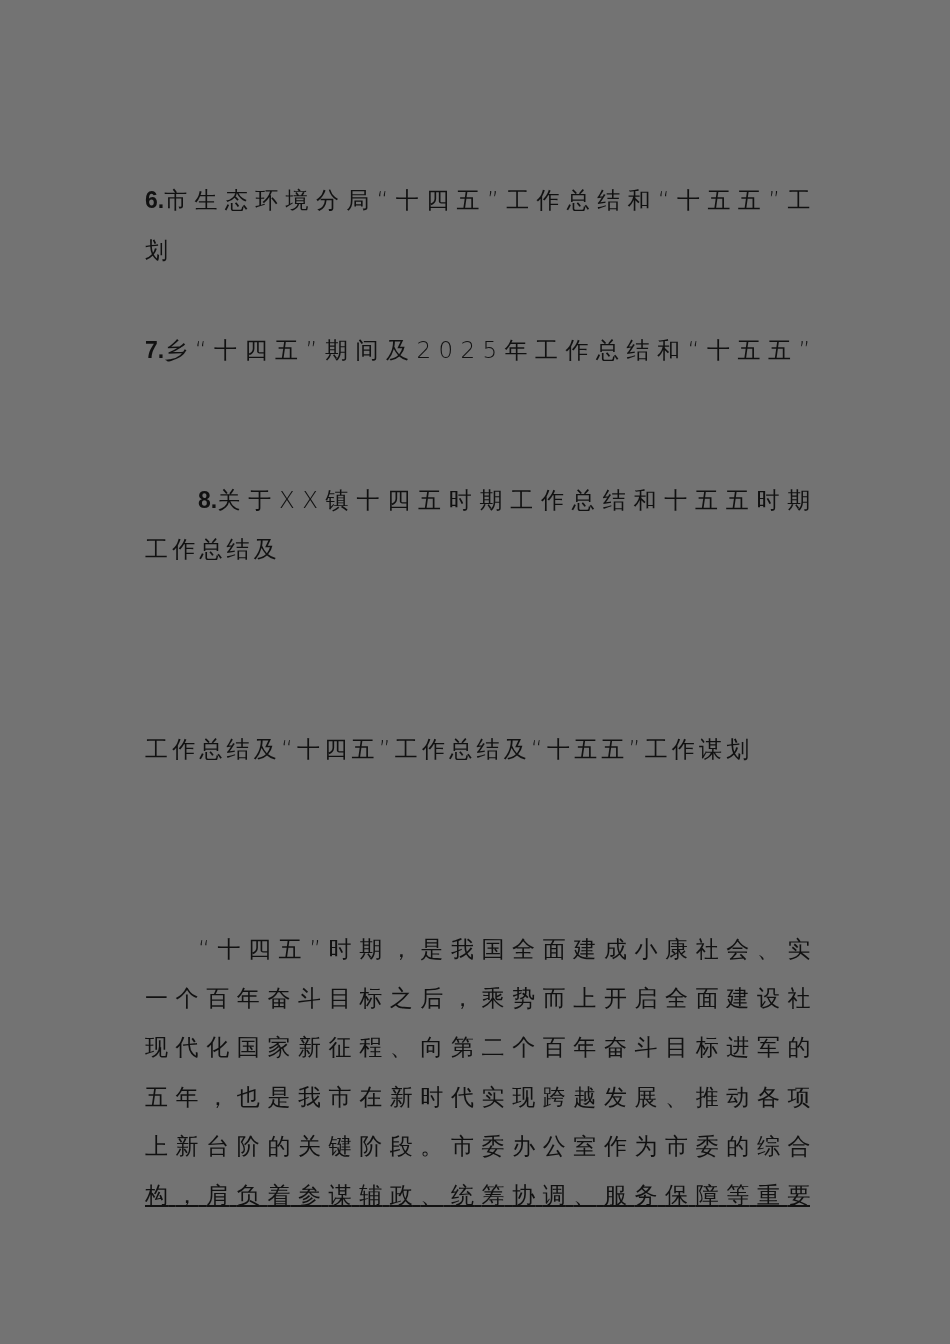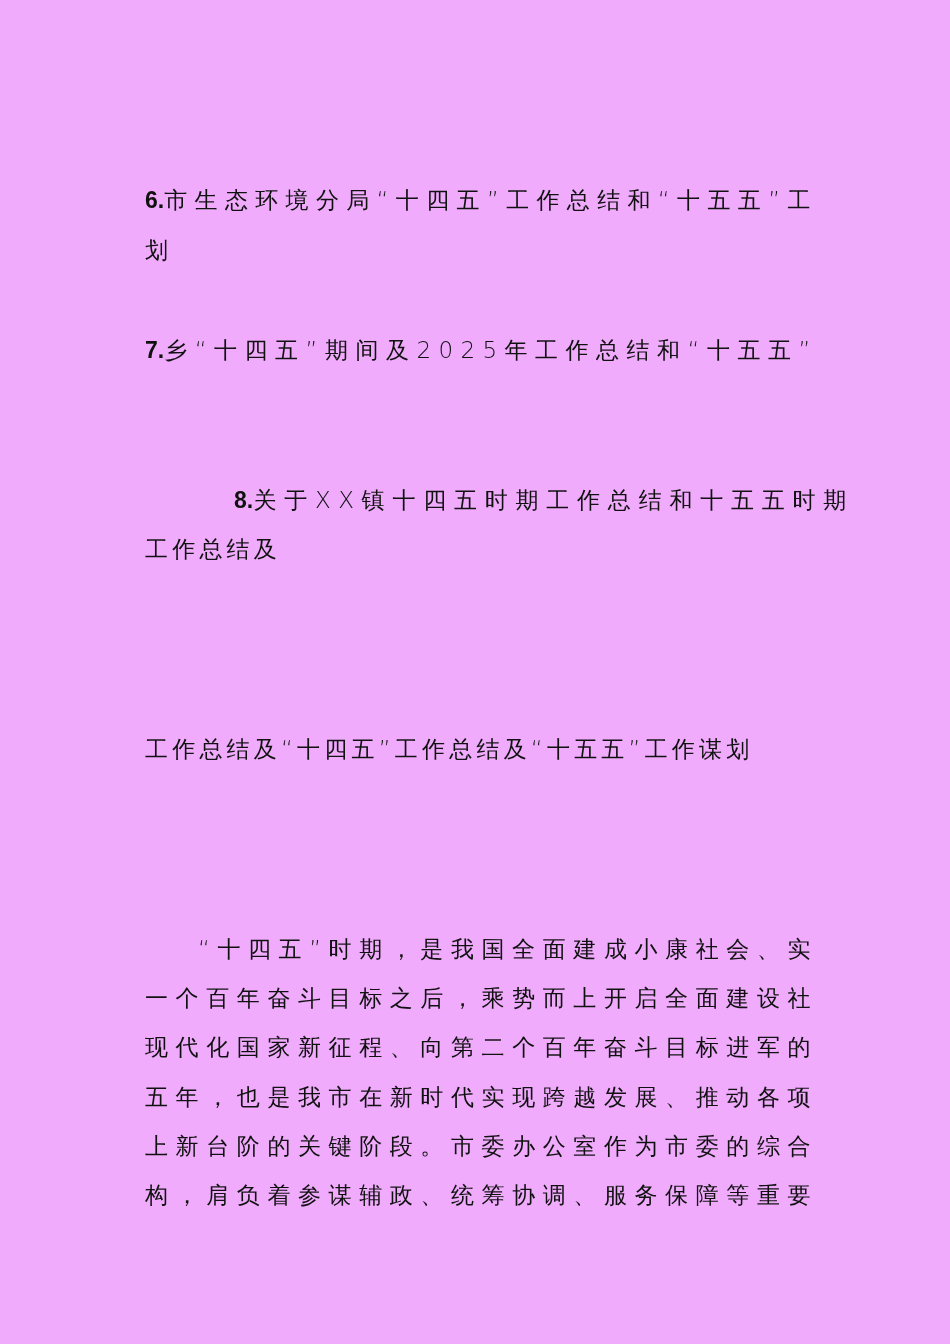--- a/index.html
+++ b/index.html
@@ -12,21 +12,21 @@
       height: 1344px;
       position: relative;
       overflow: hidden;
       font-family: "DejaVu Sans", sans-serif;
       color: #111111;
     }
     .page {
       position: absolute;
       left: 0; top: 0;
       width: 950px; height: 1344px;
-      background: #f0abfc;
+      background: #737373;
     }
     .line {
       position: absolute;
       left: 145px;
       width: 665px;
       font-size: 23px;
       line-height: 50px;
       height: 50px;
       white-space: nowrap;
       letter-spacing: 4.2px;
@@ -56,21 +56,21 @@
     <span class="num"><span class="num">6.</span></span><span><span>市</span> <span>生</span> <span>态</span> <span>环</span> <span>境</span> <span>分</span> <span>局</span> <span>“</span> <span>十</span> <span>四</span> <span>五</span> <span>”</span> <span>工</span> <span>作</span> <span>总</span> <span>结</span> <span>和</span> <span>“</span> <span>十</span> <span>五</span> <span>五</span> <span>”</span> <span>工</span>  </span>
   </div>
   <div class="line" style="top:225px;">
     <span>划</span>
   </div>
 
   <div class="line justify" style="top: 325px; white-space: normal; overflow: hidden; word-break: keep-all;">
     <span class="num"><span class="num">7.</span></span><span><span>乡</span> <span>“</span> <span>十</span> <span>四</span> <span>五</span> <span>”</span> <span>期</span> <span>间</span> <span>及</span> <span>2</span> <span>0</span> <span>2</span> <span>5</span> <span>年</span> <span>工</span> <span>作</span> <span>总</span> <span>结</span> <span>和</span> <span>“</span> <span>十</span> <span>五</span> <span>五</span> <span>”</span>  </span>
   </div>
 
-  <div class="line justify indent" style="top: 475px; white-space: normal; overflow: hidden; word-break: keep-all; margin-left: 36px;">
+  <div class="line justify indent" style="top: 475px; white-space: normal; overflow: hidden; word-break: keep-all;">
     <span class="num"><span class="num">8.</span></span><span><span>关</span> <span>于</span> <span>X</span> <span>X</span> <span>镇</span> <span>十</span> <span>四</span> <span>五</span> <span>时</span> <span>期</span> <span>工</span> <span>作</span> <span>总</span> <span>结</span> <span>和</span> <span>十</span> <span>五</span> <span>五</span> <span>时</span> <span>期</span>   </span>
   </div>
   <div class="line" style="top:524px;">
     <span>工作总结及</span>
   </div>
 
   <div class="line" style="top:724px;">
     <span>工作总结及“十四五”工作总结及“十五五”工作谋划</span>
   </div>
 
@@ -82,17 +82,17 @@
   </div>
   <div class="line justify" style="top: 1022px; white-space: normal; overflow: hidden; word-break: keep-all;">
     <span><span>现</span> <span>代</span> <span>化</span> <span>国</span> <span>家</span> <span>新</span> <span>征</span> <span>程</span> <span>、</span> <span>向</span> <span>第</span> <span>二</span> <span>个</span> <span>百</span> <span>年</span> <span>奋</span> <span>斗</span> <span>目</span> <span>标</span> <span>进</span> <span>军</span> <span>的</span>   </span>
   </div>
   <div class="line justify" style="top: 1072px; white-space: normal; overflow: hidden; word-break: keep-all;">
     <span><span>五</span> <span>年</span> <span>，</span> <span>也</span> <span>是</span> <span>我</span> <span>市</span> <span>在</span> <span>新</span> <span>时</span> <span>代</span> <span>实</span> <span>现</span> <span>跨</span> <span>越</span> <span>发</span> <span>展</span> <span>、</span> <span>推</span> <span>动</span> <span>各</span> <span>项</span>   </span>
   </div>
   <div class="line justify" style="top: 1121px; white-space: normal; overflow: hidden; word-break: keep-all;">
     <span><span>上</span> <span>新</span> <span>台</span> <span>阶</span> <span>的</span> <span>关</span> <span>键</span> <span>阶</span> <span>段</span> <span>。</span> <span>市</span> <span>委</span> <span>办</span> <span>公</span> <span>室</span> <span>作</span> <span>为</span> <span>市</span> <span>委</span> <span>的</span> <span>综</span> <span>合</span>   </span>
   </div>
-  <div class="line justify" style="top: 1170px; white-space: normal; overflow: hidden; word-break: keep-all;">
+  <div class="line justify" style="top: 1170px; white-space: normal; overflow: hidden; word-break: keep-all; text-decoration: underline;">
     <span><span>构</span> <span>，</span> <span>肩</span> <span>负</span> <span>着</span> <span>参</span> <span>谋</span> <span>辅</span> <span>政</span> <span>、</span> <span>统</span> <span>筹</span> <span>协</span> <span>调</span> <span>、</span> <span>服</span> <span>务</span> <span>保</span> <span>障</span> <span>等</span> <span>重</span> <span>要</span>   </span>
   </div>
 
 </div>
 
 </body></html>

